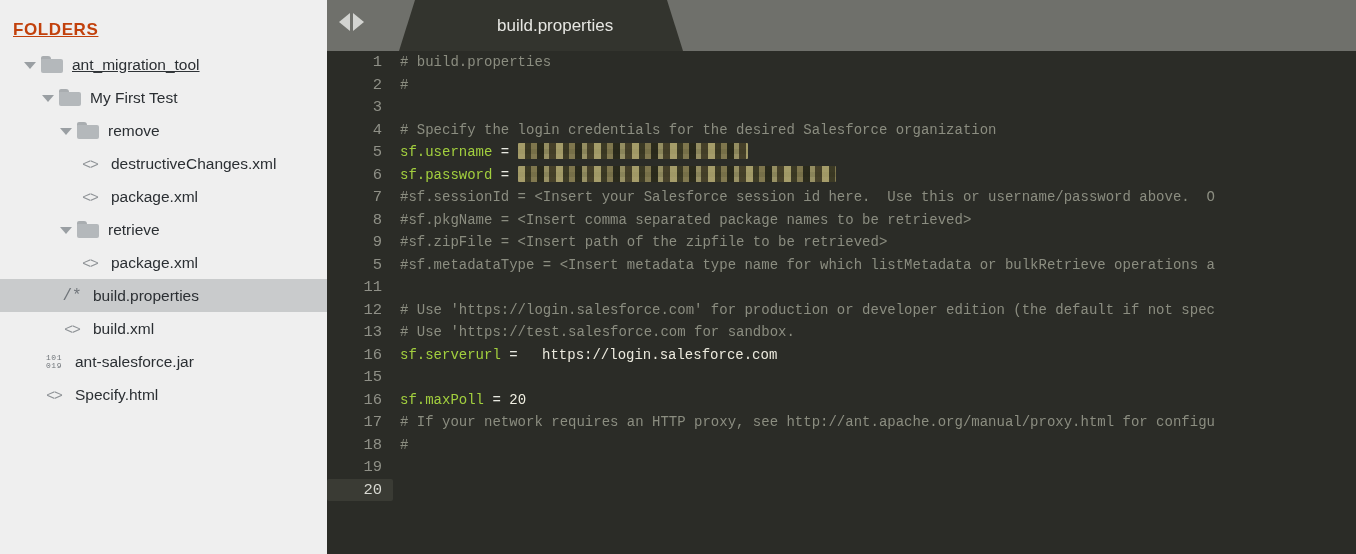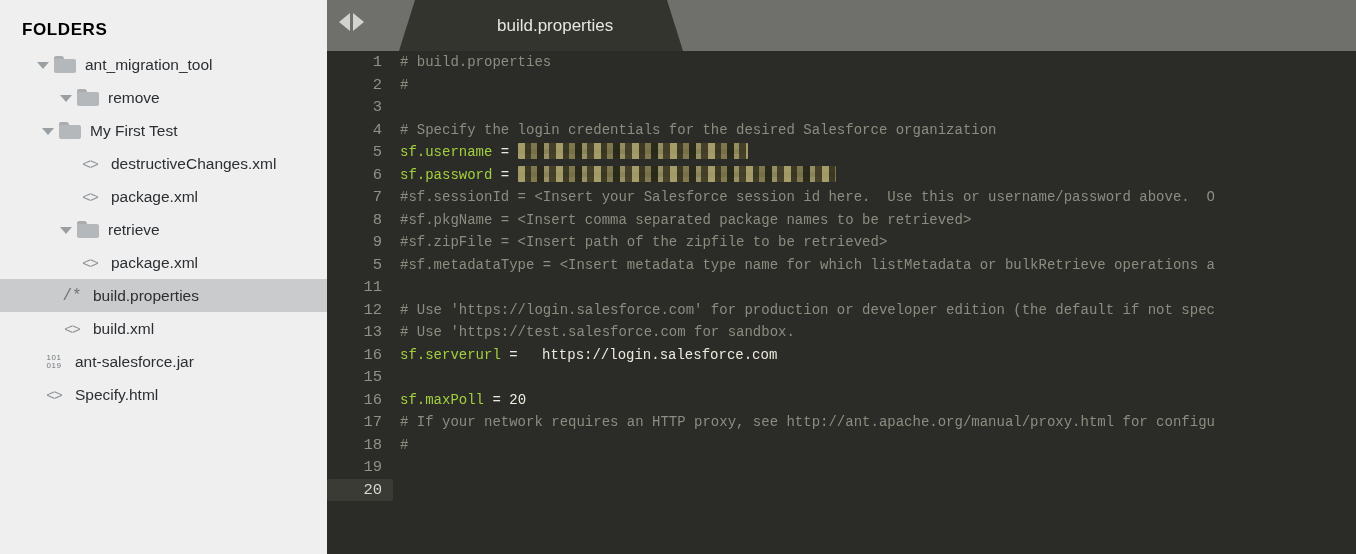--- a/index.html
+++ b/index.html
@@ -17,22 +17,23 @@
     background:#efefef;
     flex:0 0 327px;
     position:relative;
     padding-top:16px;
     overflow:hidden;
   }
   #sidebar-title {
     font-size:17px;
     font-weight:bold;
     letter-spacing:0.6px;
-    color:#000000;
-    padding:4px 0 8px 22px;
+    color:#c2410c;
+    padding:4px 0 8px 13px;
+    text-decoration:underline;
   }
   .tree-row {
     display:flex;
     align-items:center;
     height:33px;
     font-size:15.5px;
     color:#2f3337;
     white-space:nowrap;
     padding-right:6px;
   }
@@ -88,29 +89,29 @@
     margin-right:8px;
     font-size:16px;
     color:#70757a;
     text-align:center;
     font-family:"Liberation Mono", monospace;
   }
   .bin-icon {
     flex:0 0 26px;
     width:26px;
     margin-right:8px;
-    font-family:Liberation Sans, sans-serif;
+    font-family:Liberation Mono, monospace;
     font-size:8px;
     line-height:8px;
     color:#70757a;
     text-align:center;
     letter-spacing:0.5px;
   }
   .tree-label { color:#2b2f33; }
-  .ind-0 { padding-left:36px; }
+  .ind-0 { padding-left:23px;text-decoration:underline; }
   .ind-1 { padding-left:41px; }
   .ind-2 { padding-left:59px; }
   .ind-3 { padding-left:77px; }
 
   
   #editor {
     flex:1 1 auto;
     position:relative;
     background:#2b2c27;
     height:554px;
@@ -244,29 +245,29 @@
 <div id="app">
 
   <div id="sidebar">
     <div id="sidebar-title">FOLDERS</div>
     <div id="tree-container">
         <div class="tree-row ind-0">
           <span class="twisty"></span>
           <span class="folder-icon"></span>
           <span class="tree-label">ant_migration_tool</span>
         </div>
+        <div class="tree-row ind-1">
+          <span class="twisty"></span>
+          <span class="folder-icon"></span>
+          <span class="tree-label">My First Test</span>
+        </div>
         <div class="tree-row ind-2">
           <span class="twisty"></span>
           <span class="folder-icon"></span>
           <span class="tree-label">remove</span>
-        </div>
-        <div class="tree-row ind-1">
-          <span class="twisty"></span>
-          <span class="folder-icon"></span>
-          <span class="tree-label">My First Test</span>
         </div>
         <div class="tree-row ind-3">
           <span class="code-icon">&lt;&gt;</span>
           <span class="tree-label">destructiveChanges.xml</span>
         </div>
         <div class="tree-row ind-3">
           <span class="code-icon">&lt;&gt;</span>
           <span class="tree-label">package.xml</span>
         </div>
         <div class="tree-row ind-2">

